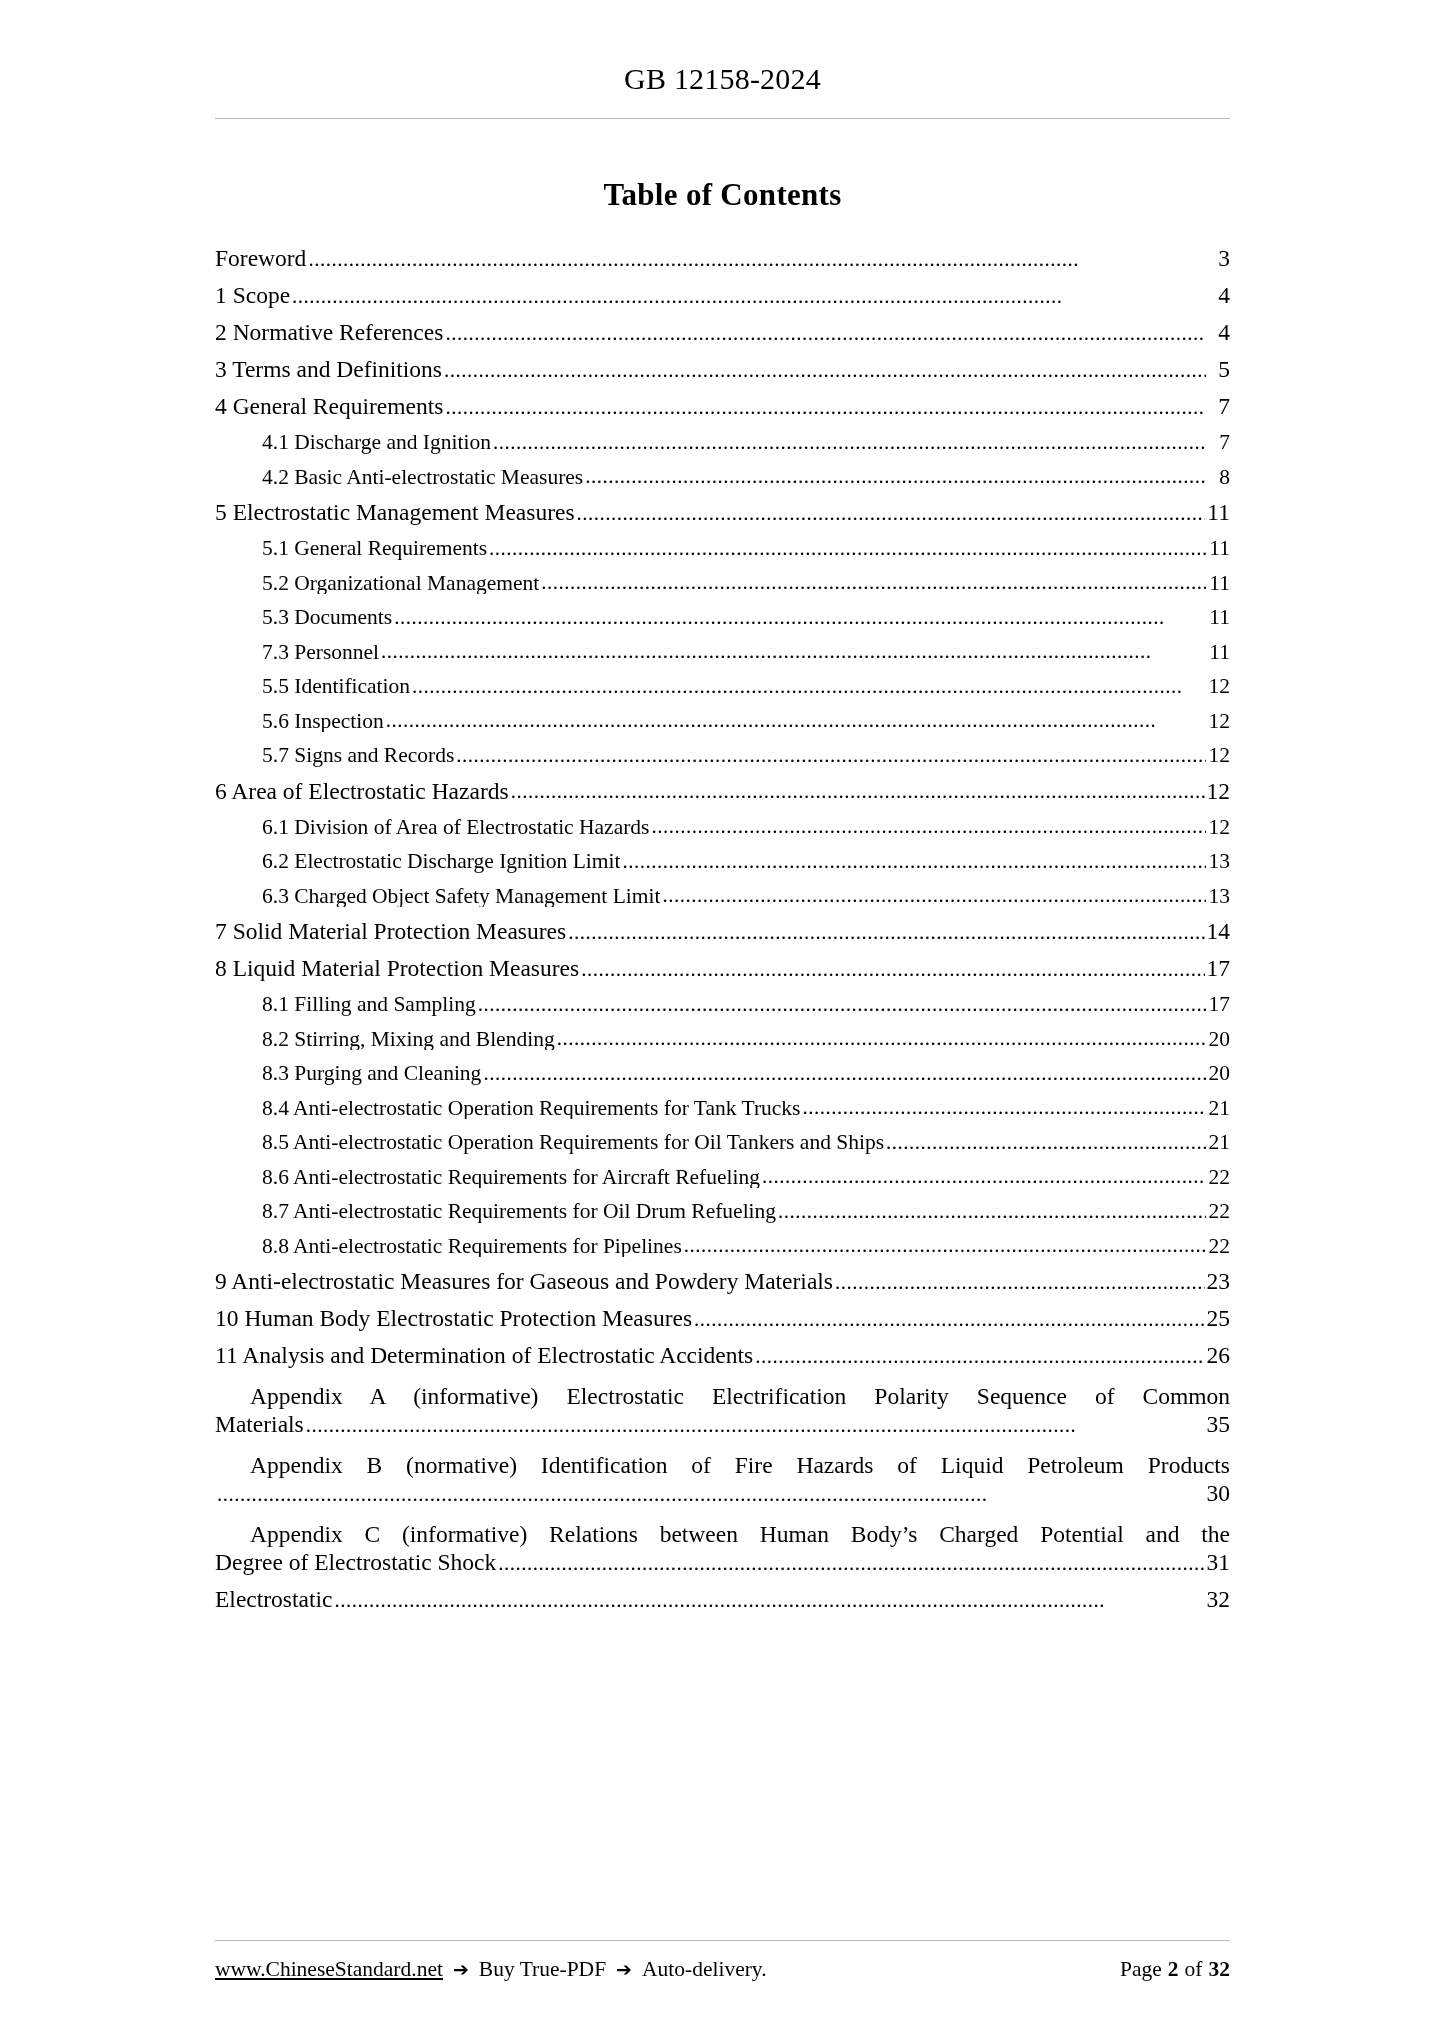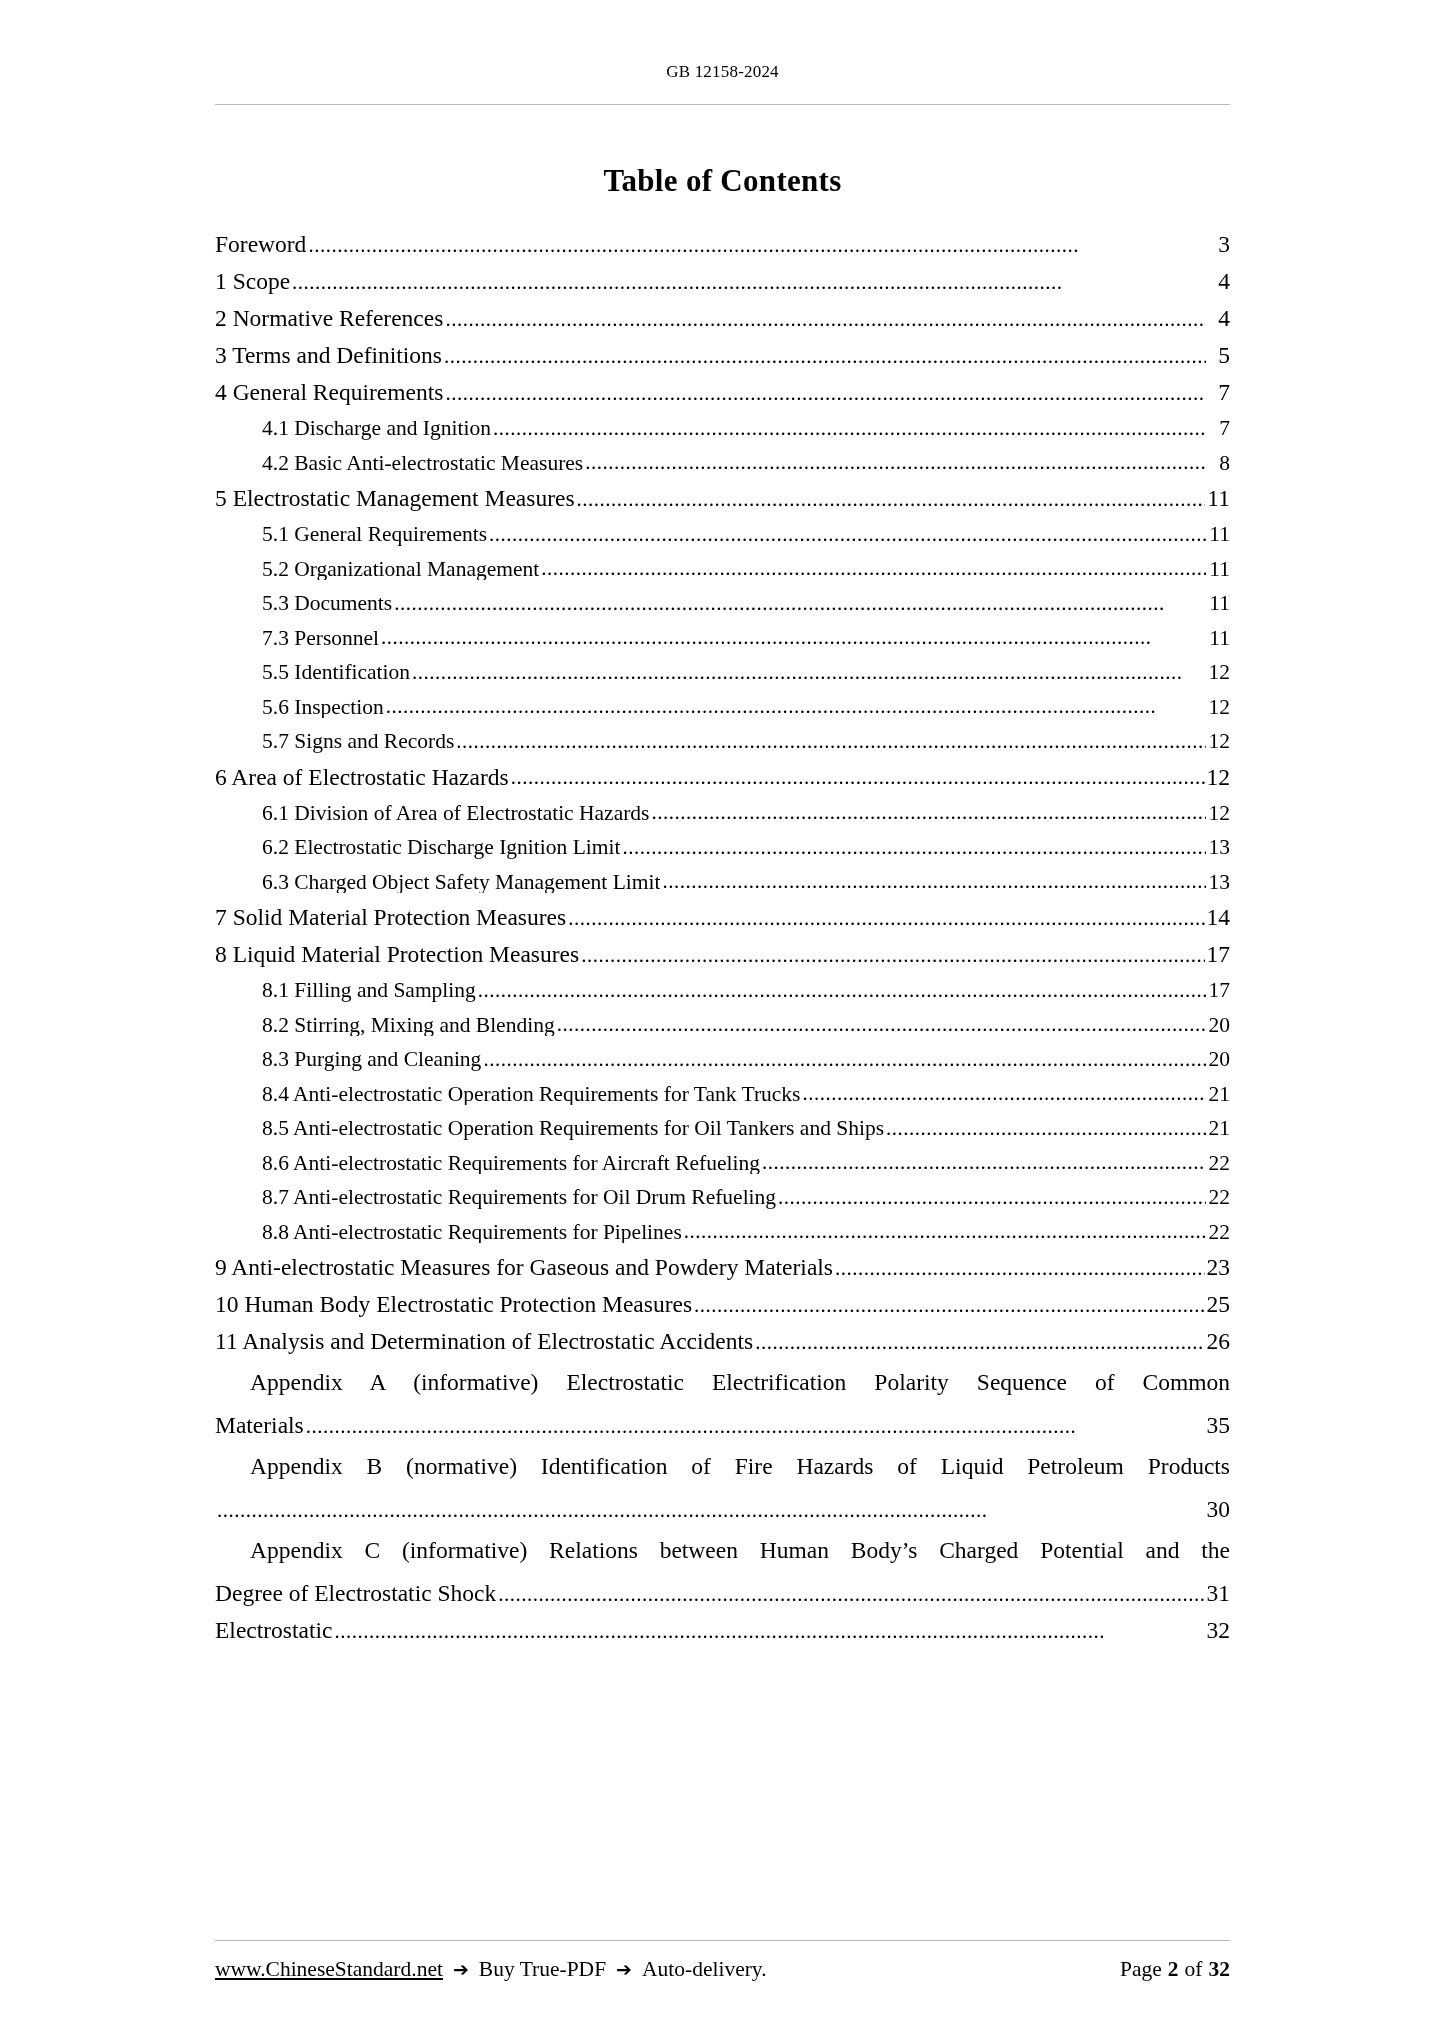--- a/index.html
+++ b/index.html
@@ -15,21 +15,21 @@
     width: 1445px;
     height: 2044px;
     margin: 0 auto;
     background: #ffffff;
     position: relative;
     box-sizing: border-box;
     padding: 0 215px;
   }
   .header {
     text-align: center;
-    font-size: 17px;
+    font-size: 30px;
     padding-top: 62px;
     letter-spacing: 0.2px;
   }
   .header-rule {
     border: none;
     border-top: 1px solid #b9b9b9;
     margin: 22px 0 0 0;
   }
   .doc-title {
     text-align: center;
@@ -87,21 +87,21 @@
     display: block;
     text-align: justify;
     text-align-last: justify;
     line-height: 1.32;
     margin-left: 35px;
   }
   .toc-entry.wrap .line2 {
     display: flex;
     align-items: flex-end;
     white-space: nowrap;
-    margin-top: 16px;
+    margin-top: 1px;
   }
   .footer {
     position: absolute;
     left: 215px;
     right: 215px;
     bottom: 62px;
   }
   .footer-rule {
     border: none;
     border-top: 1px solid #b9b9b9;

